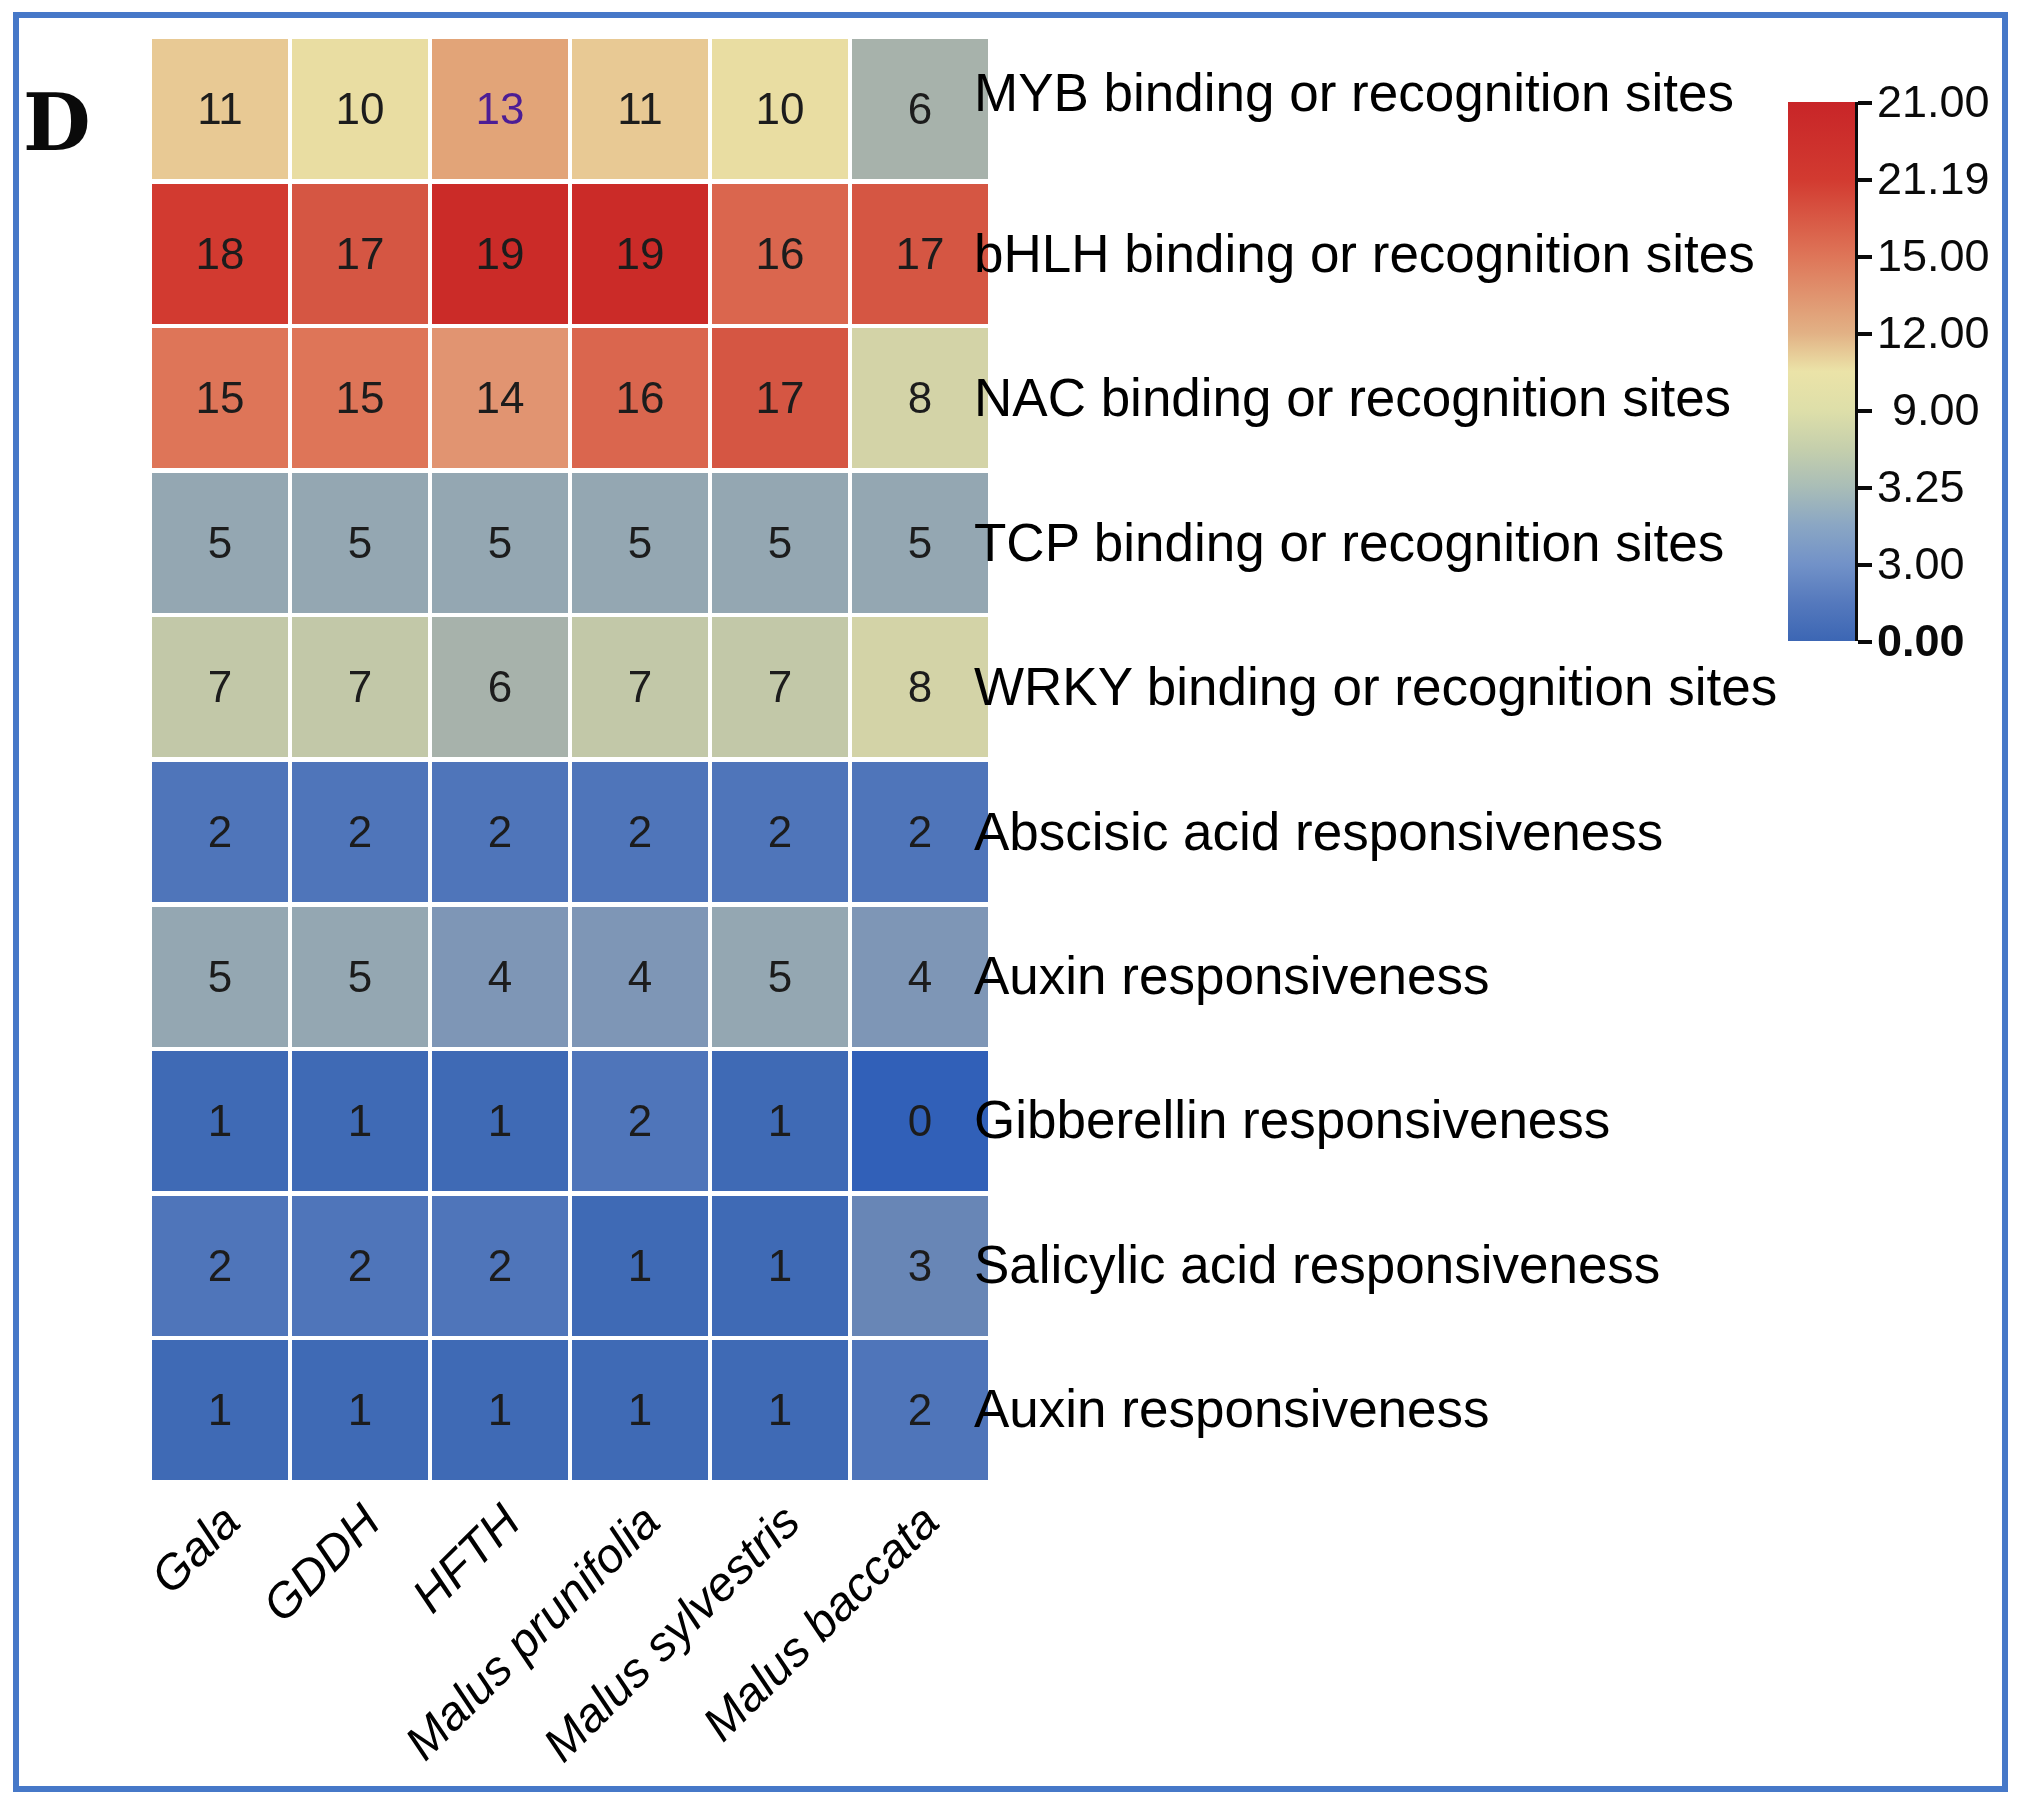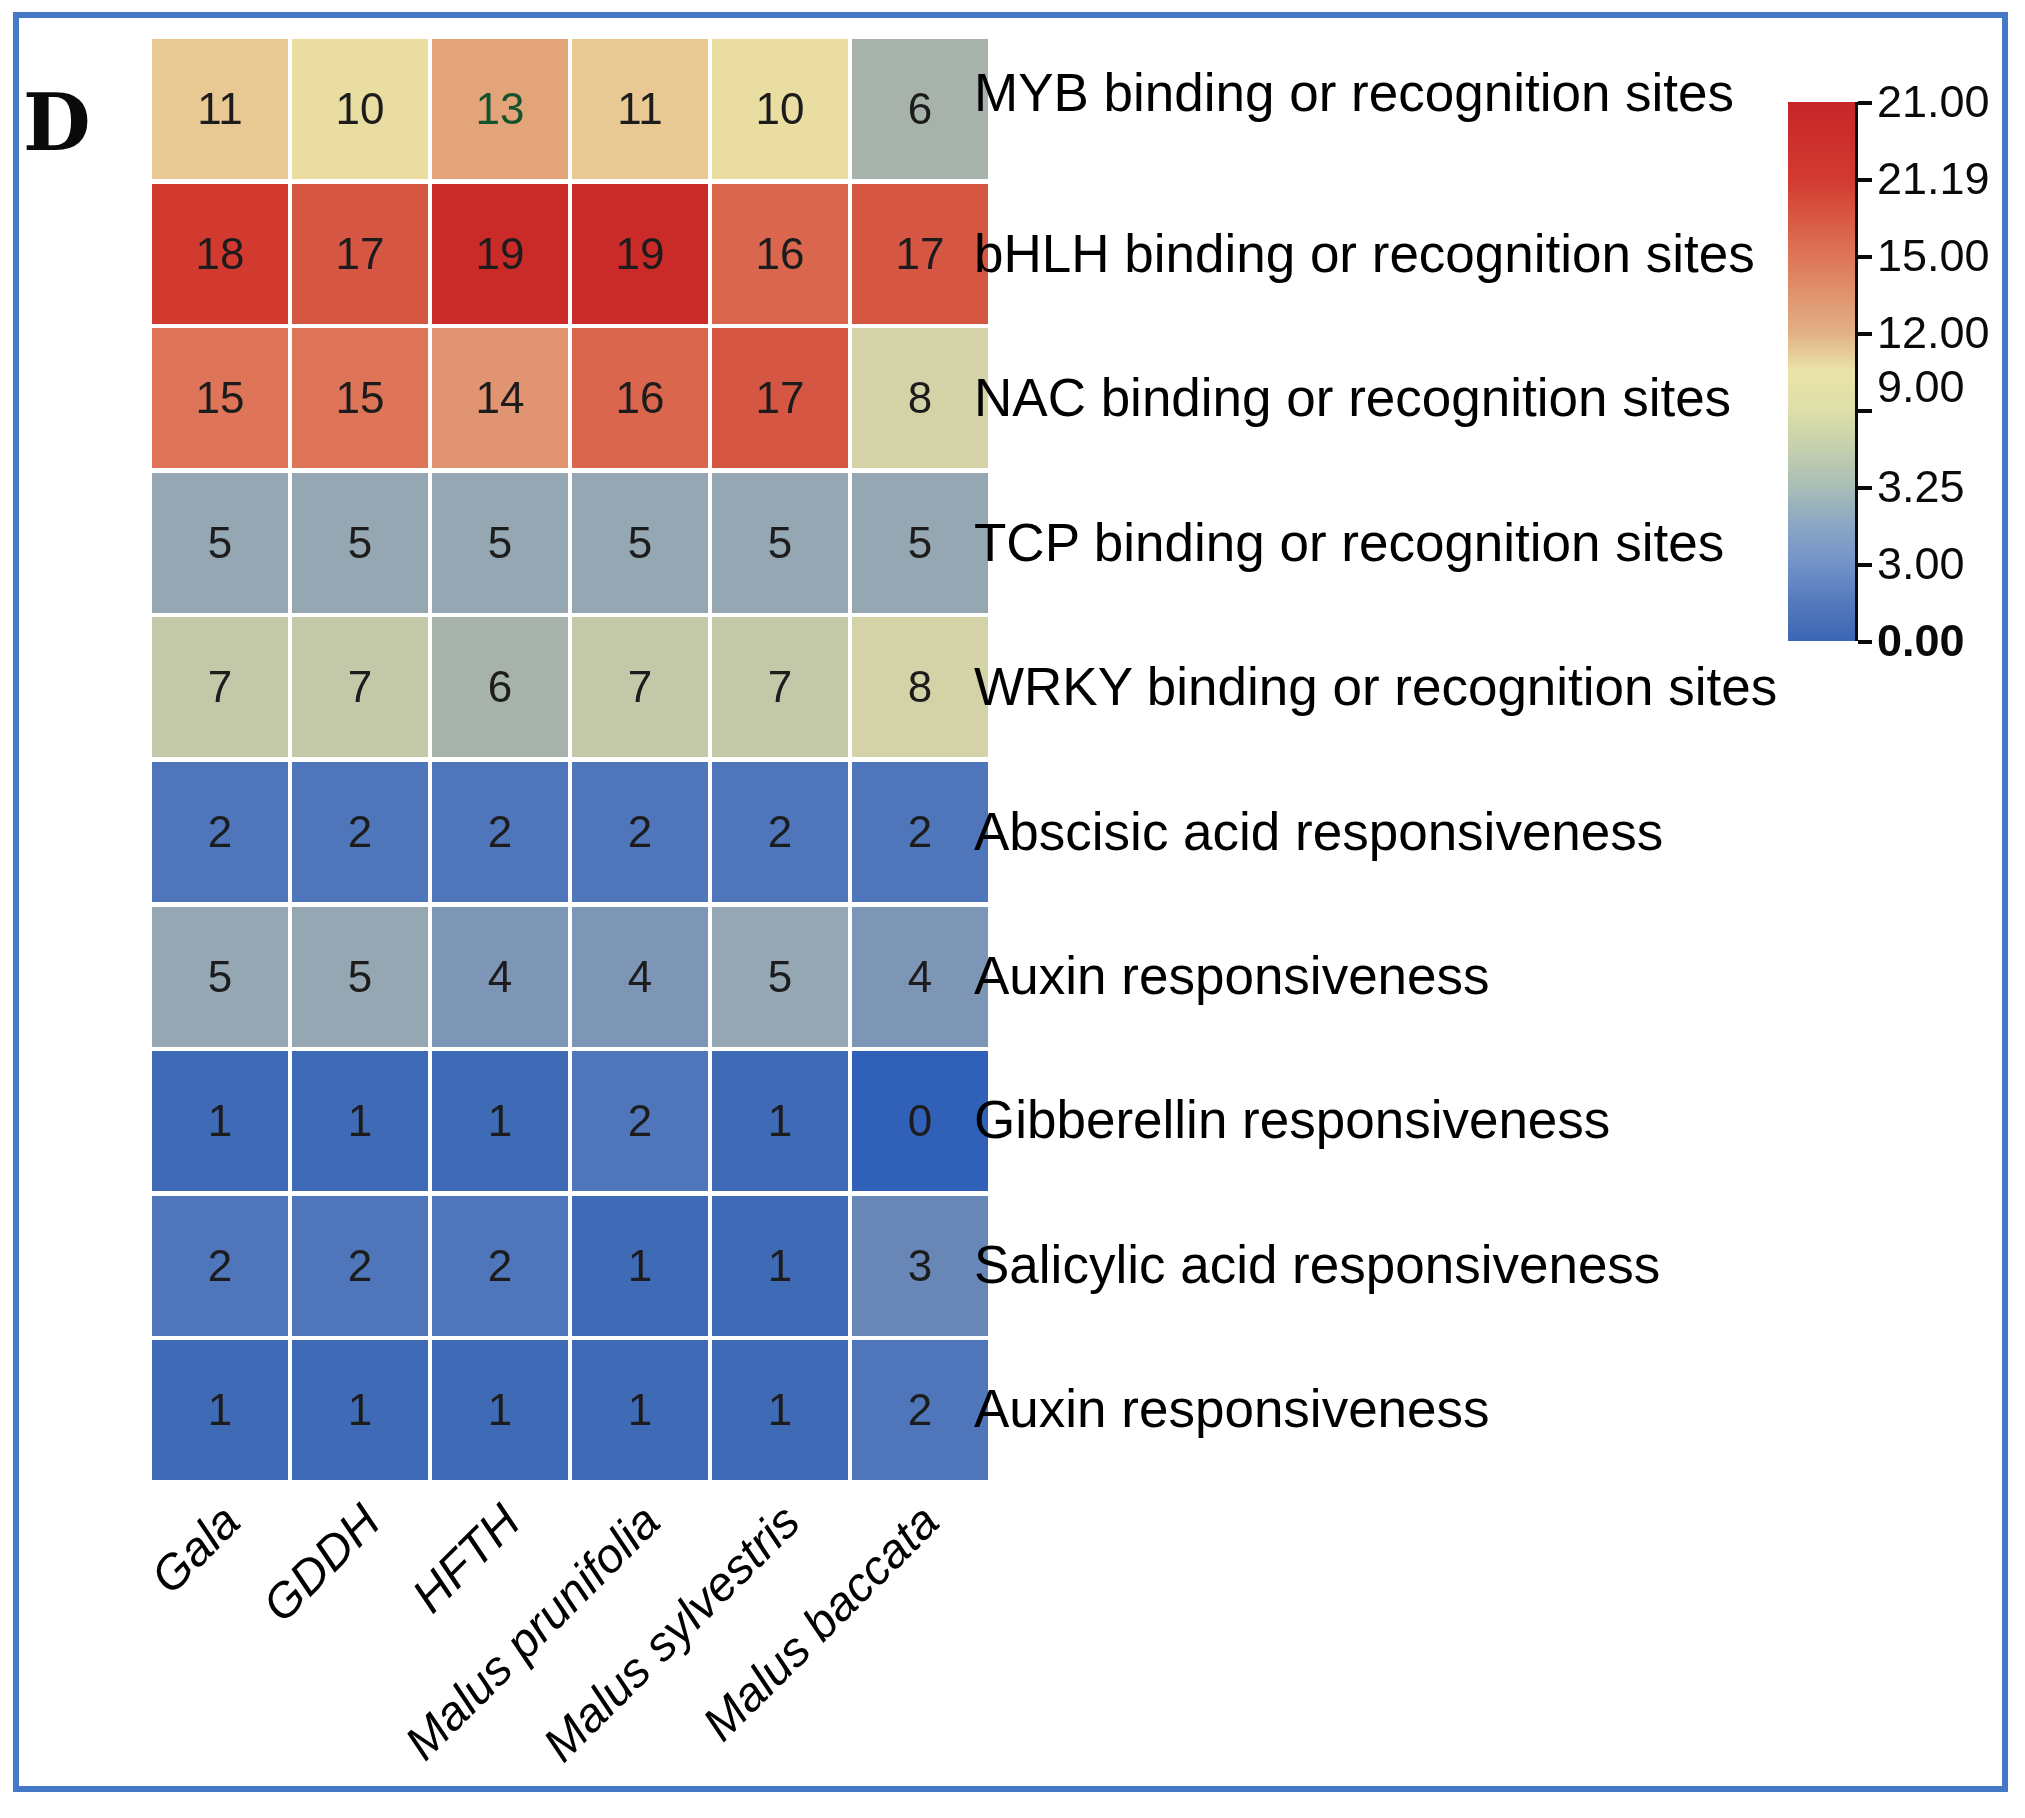--- a/index.html
+++ b/index.html
@@ -84,21 +84,21 @@
 </head>
 <body>
 
 <div class="figure">
   <div class="border-frame"></div>
   <div class="panel-label">D</div>
 
   <div class="heatmap" id="heatmap">
       <div class="cell" style="background: rgb(232, 201, 148); color: rgb(28, 28, 28);">11</div>
       <div class="cell" style="background: rgb(233, 221, 162); color: rgb(28, 28, 28);">10</div>
-      <div class="cell" style="background: rgb(226, 164, 120); color: #14532d;">13</div>
+      <div class="cell" style="background: rgb(226, 164, 120); color: #4c1d95;">13</div>
       <div class="cell" style="background: rgb(232, 201, 148); color: rgb(28, 28, 28);">11</div>
       <div class="cell" style="background: rgb(233, 221, 162); color: rgb(28, 28, 28);">10</div>
       <div class="cell" style="background: rgb(167, 178, 171); color: rgb(28, 28, 28);">6</div>
       <div class="cell" style="background: rgb(210, 58, 48); color: rgb(28, 28, 28);">18</div>
       <div class="cell" style="background: rgb(213, 86, 67); color: rgb(28, 28, 28);">17</div>
       <div class="cell" style="background: rgb(203, 43, 40); color: rgb(28, 28, 28);">19</div>
       <div class="cell" style="background: rgb(203, 43, 40); color: rgb(28, 28, 28);">19</div>
       <div class="cell" style="background: rgb(218, 102, 78); color: rgb(28, 28, 28);">16</div>
       <div class="cell" style="background: rgb(213, 86, 67); color: rgb(28, 28, 28);">17</div>
       <div class="cell" style="background: rgb(222, 117, 88); color: rgb(28, 28, 28);">15</div>
@@ -176,21 +176,21 @@
   <div id="colorbar-ticks">
       <div class="cbar-tick" style="top: 101px;"></div>
       <div class="cbar-tick-label" style="top: 102px;">21.00</div>
       <div class="cbar-tick" style="top: 178px;"></div>
       <div class="cbar-tick-label" style="top: 179px;">21.19</div>
       <div class="cbar-tick" style="top: 255px;"></div>
       <div class="cbar-tick-label" style="top: 256px;">15.00</div>
       <div class="cbar-tick" style="top: 332px;"></div>
       <div class="cbar-tick-label" style="top: 333px;">12.00</div>
       <div class="cbar-tick" style="top: 409px;"></div>
-      <div class="cbar-tick-label" style="top: 387px;">9.00</div>
+      <div class="cbar-tick-label" style="top: 410px; margin-left: 15px;">9.00</div>
       <div class="cbar-tick" style="top: 486px;"></div>
       <div class="cbar-tick-label" style="top: 487px;">3.25</div>
       <div class="cbar-tick" style="top: 563px;"></div>
       <div class="cbar-tick-label" style="top: 564px;">3.00</div>
       <div class="cbar-tick" style="top: 640px;"></div>
       <div class="cbar-tick-label" style="top: 641px; font-weight: bold;">0.00</div>
     </div>
 </div>
 
 

